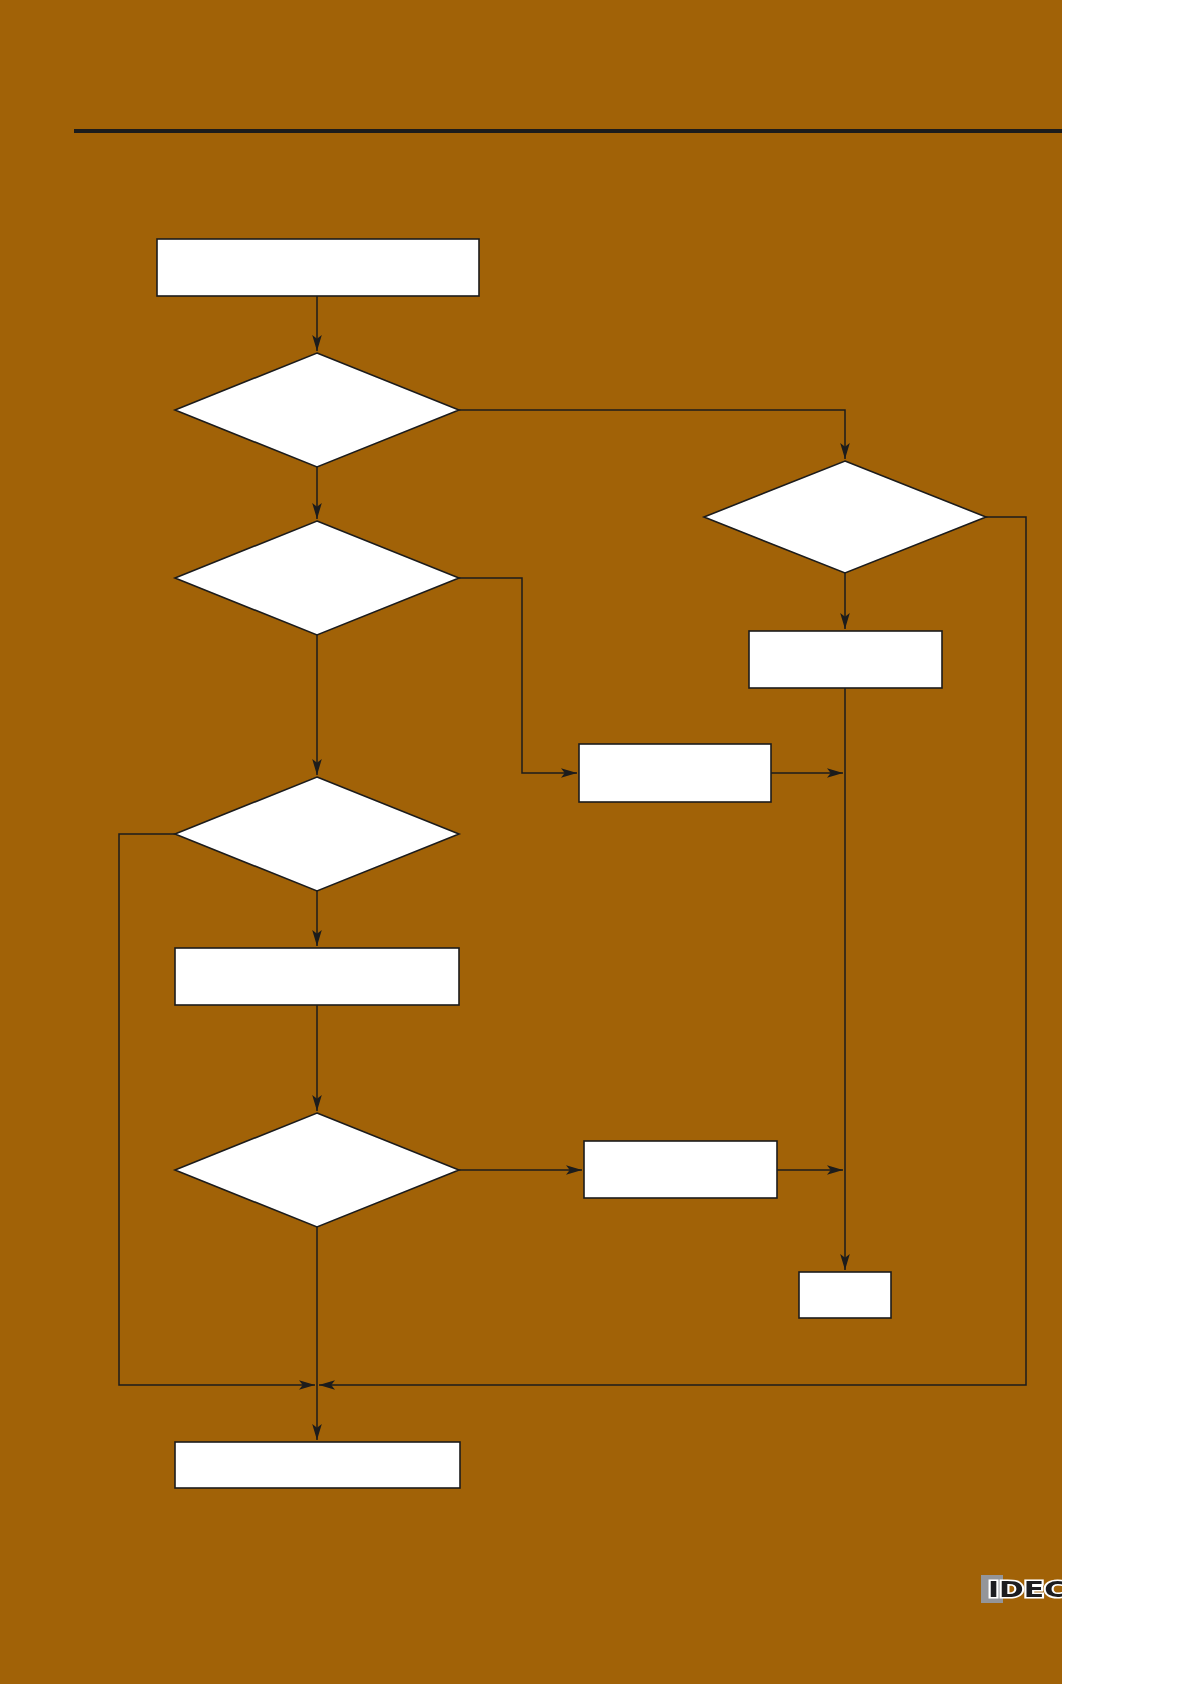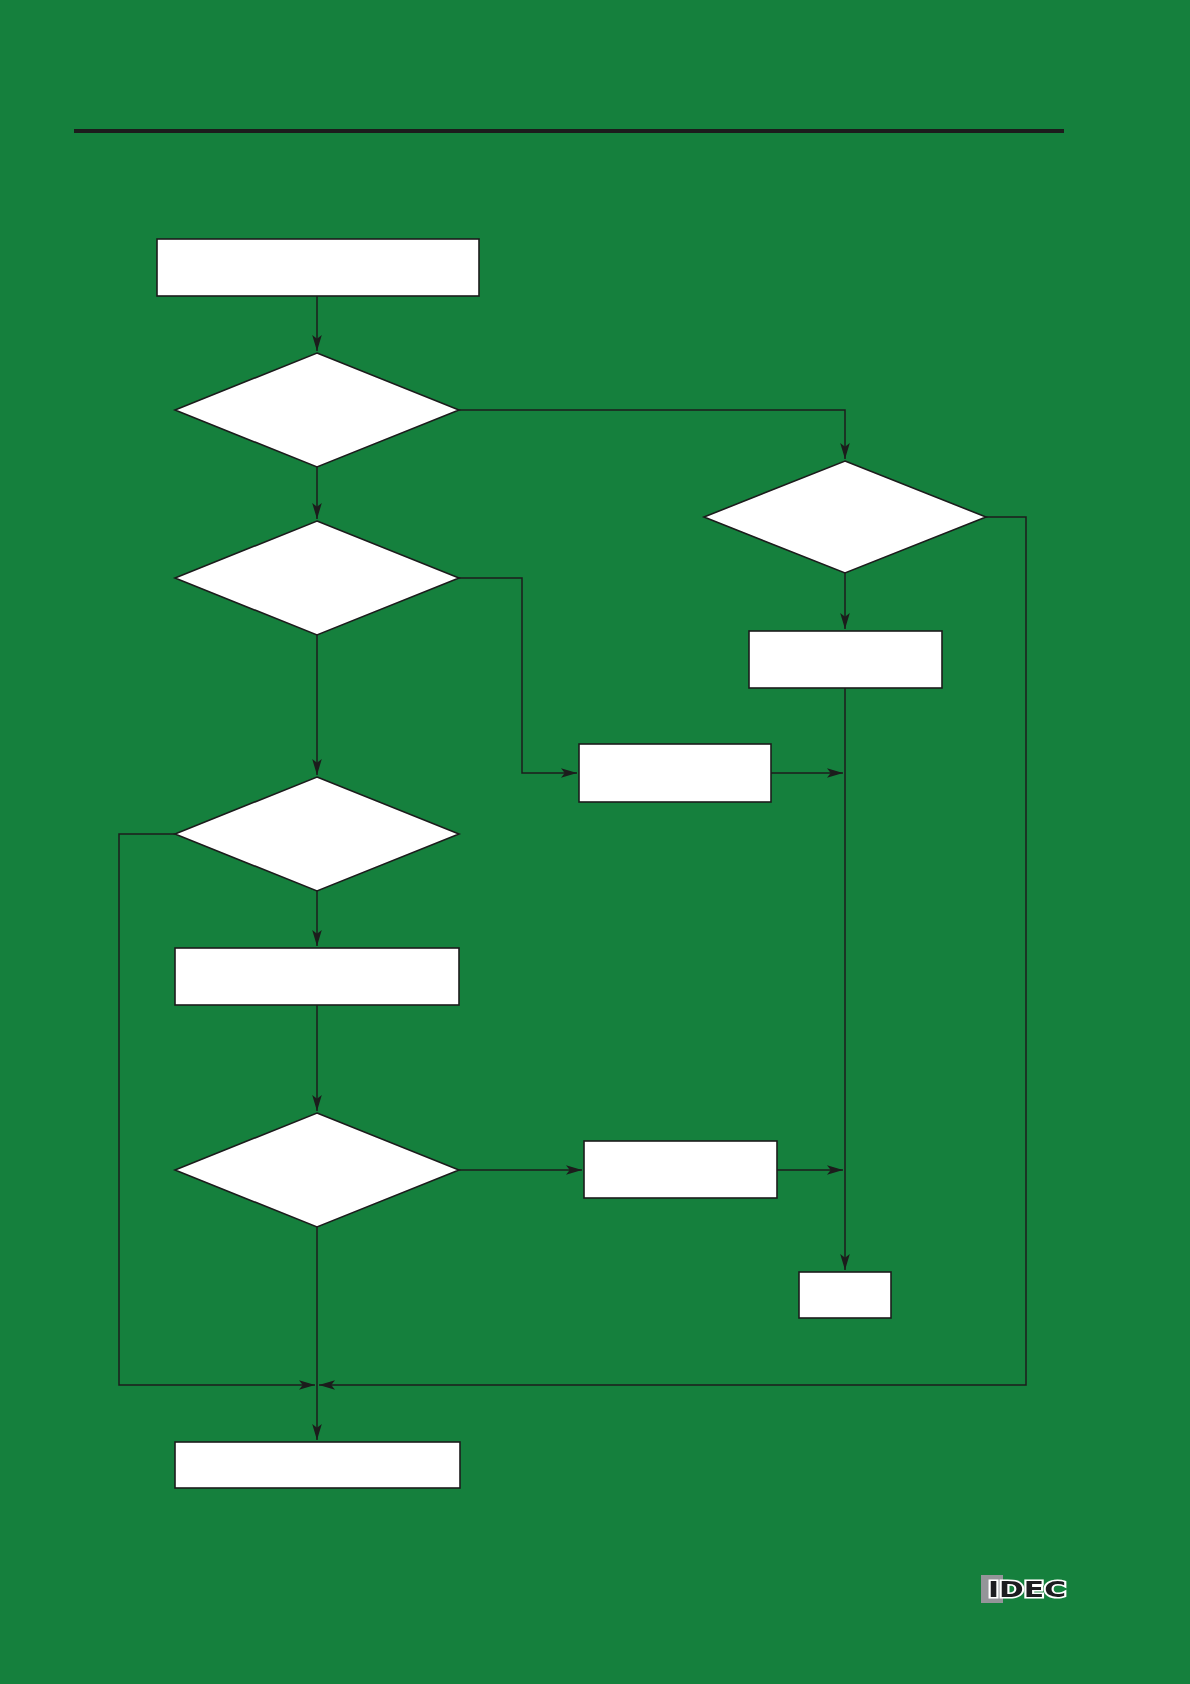--- a/index.html
+++ b/index.html
@@ -2,23 +2,23 @@
 <html><head>
 <meta charset="utf-8">
 <style>
   html, body {
     margin: 0;
     padding: 0;
     background: #ffffff;
   }
   .page {
     position: relative;
-    width: 1190px;
+    width: 1062px;
     height: 1684px;
-    background: #15803d;
+    background: #a16207;
     overflow: hidden;
     font-family: "DejaVu Sans", "Liberation Sans", sans-serif;
   }
   #diagram {
     position: absolute;
     left: 0;
     top: 0;
     width: 1190px;
     height: 1684px;
     display: block;

